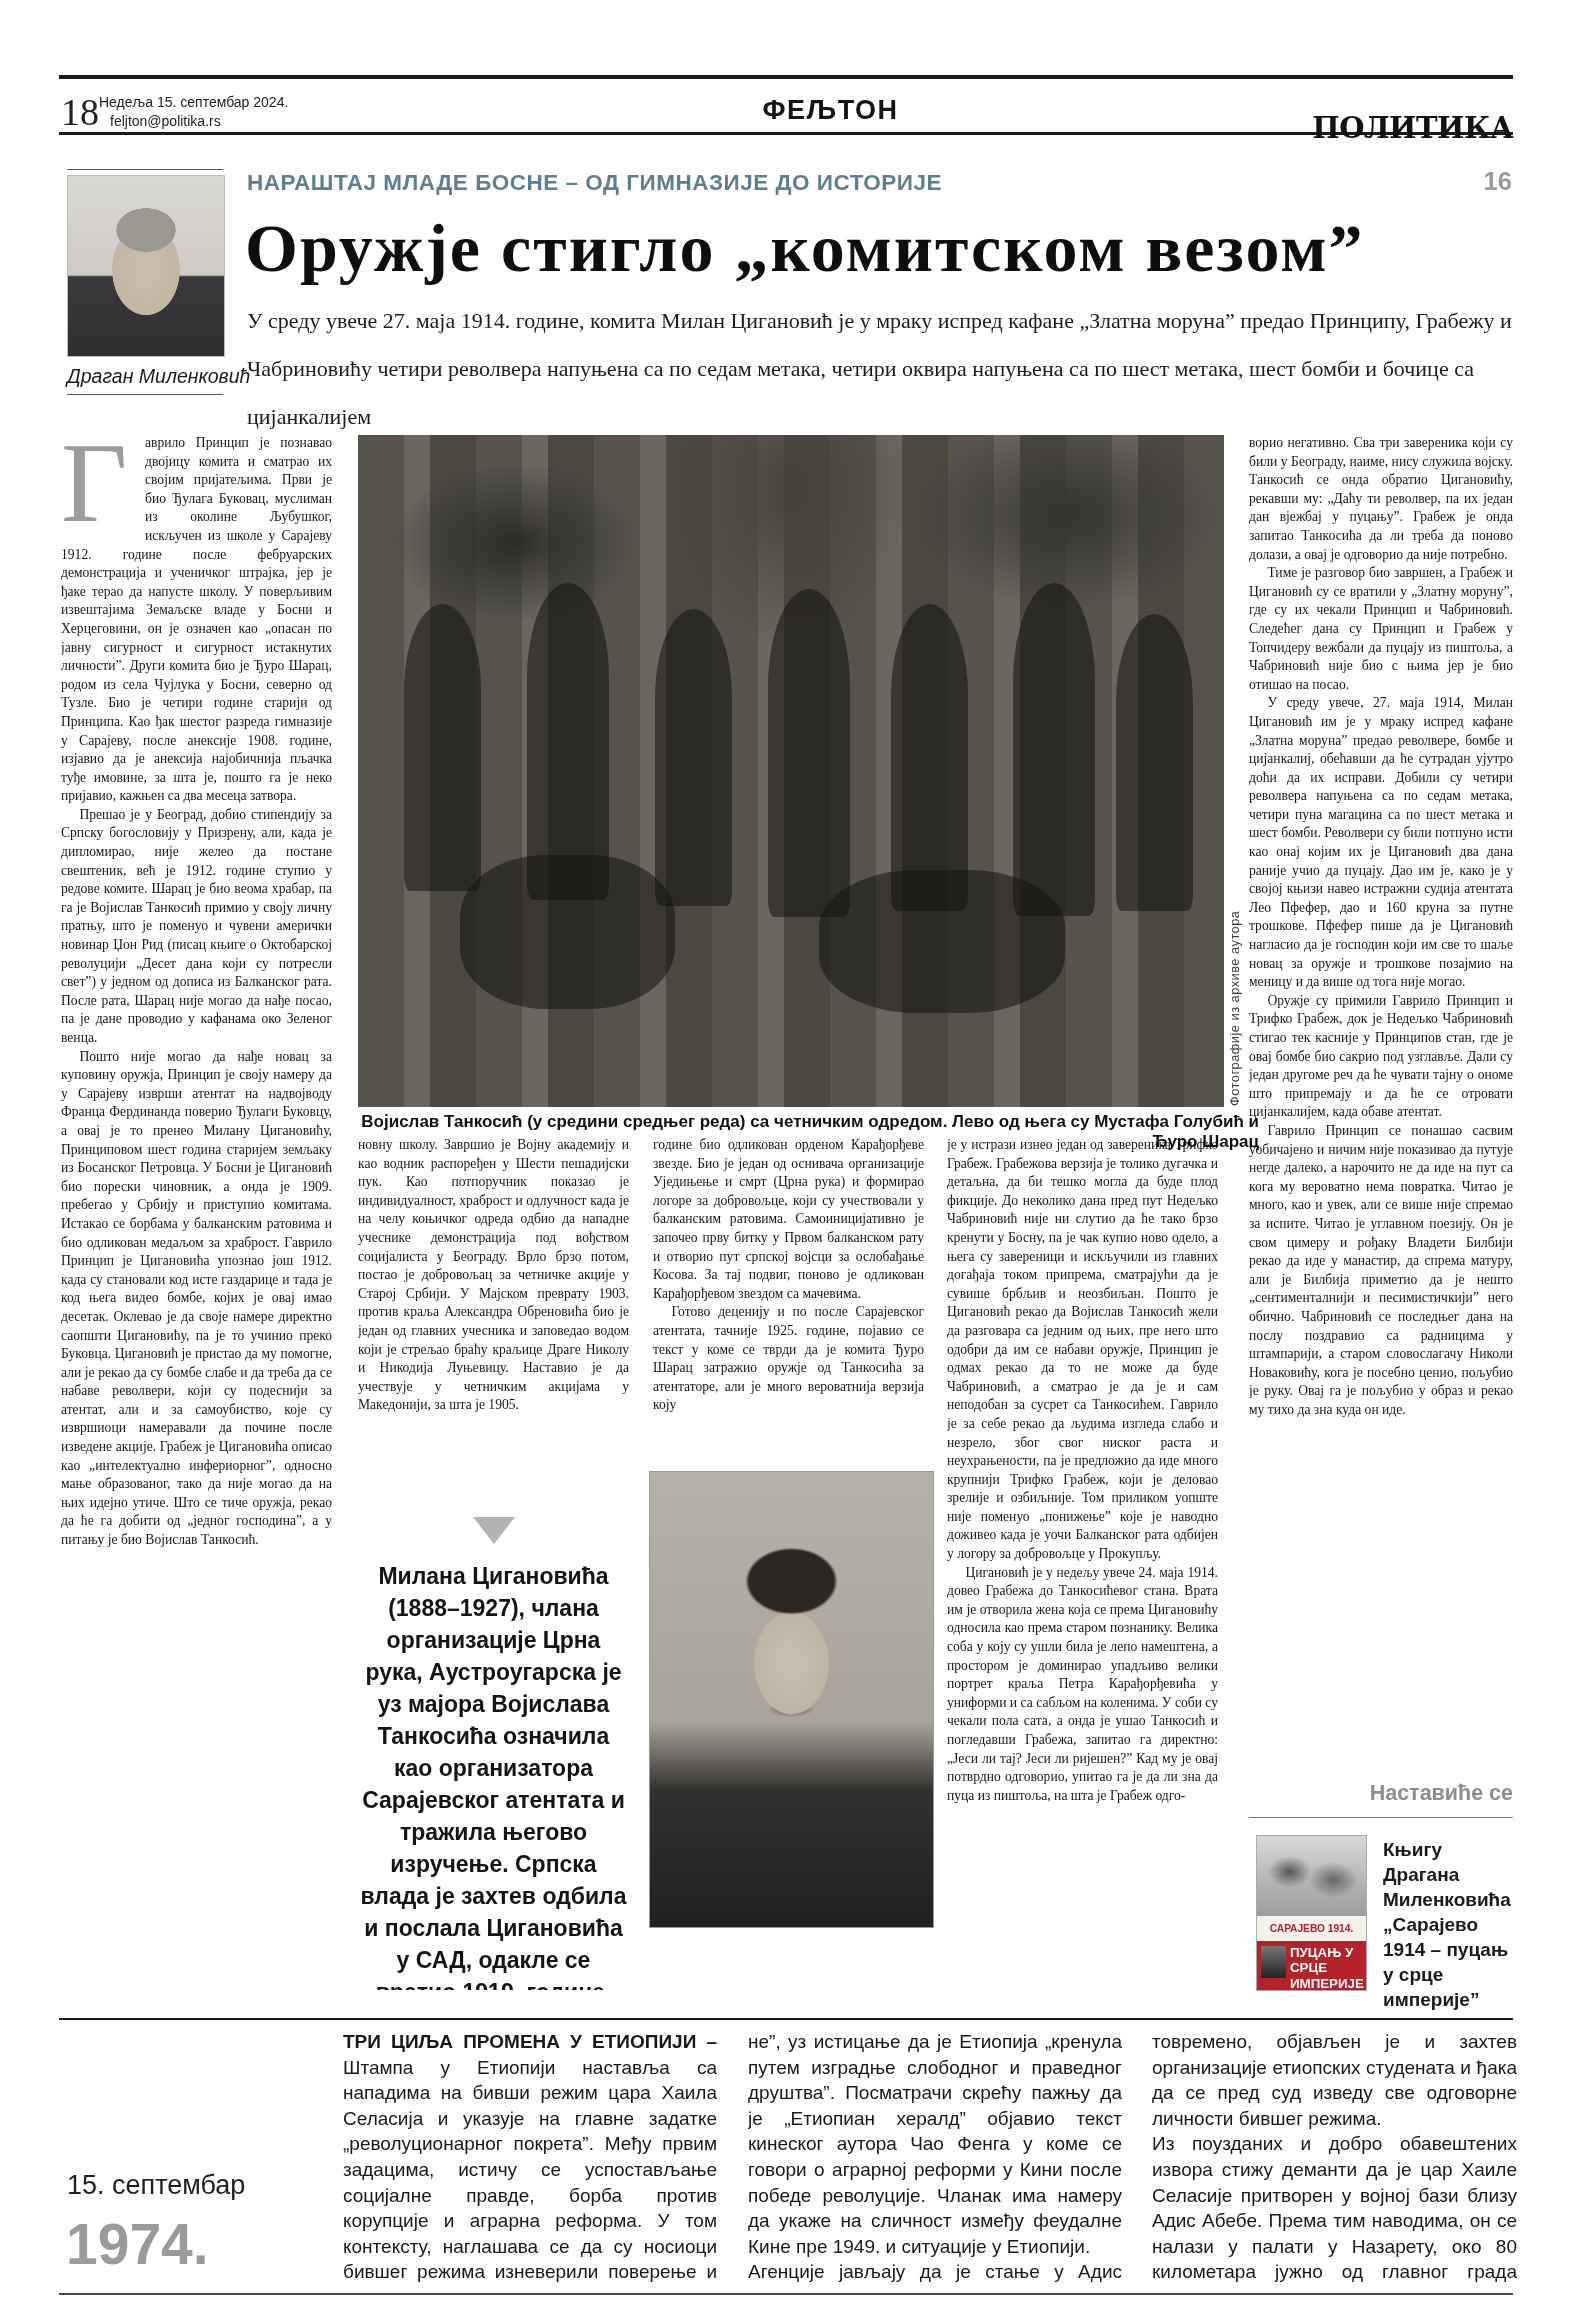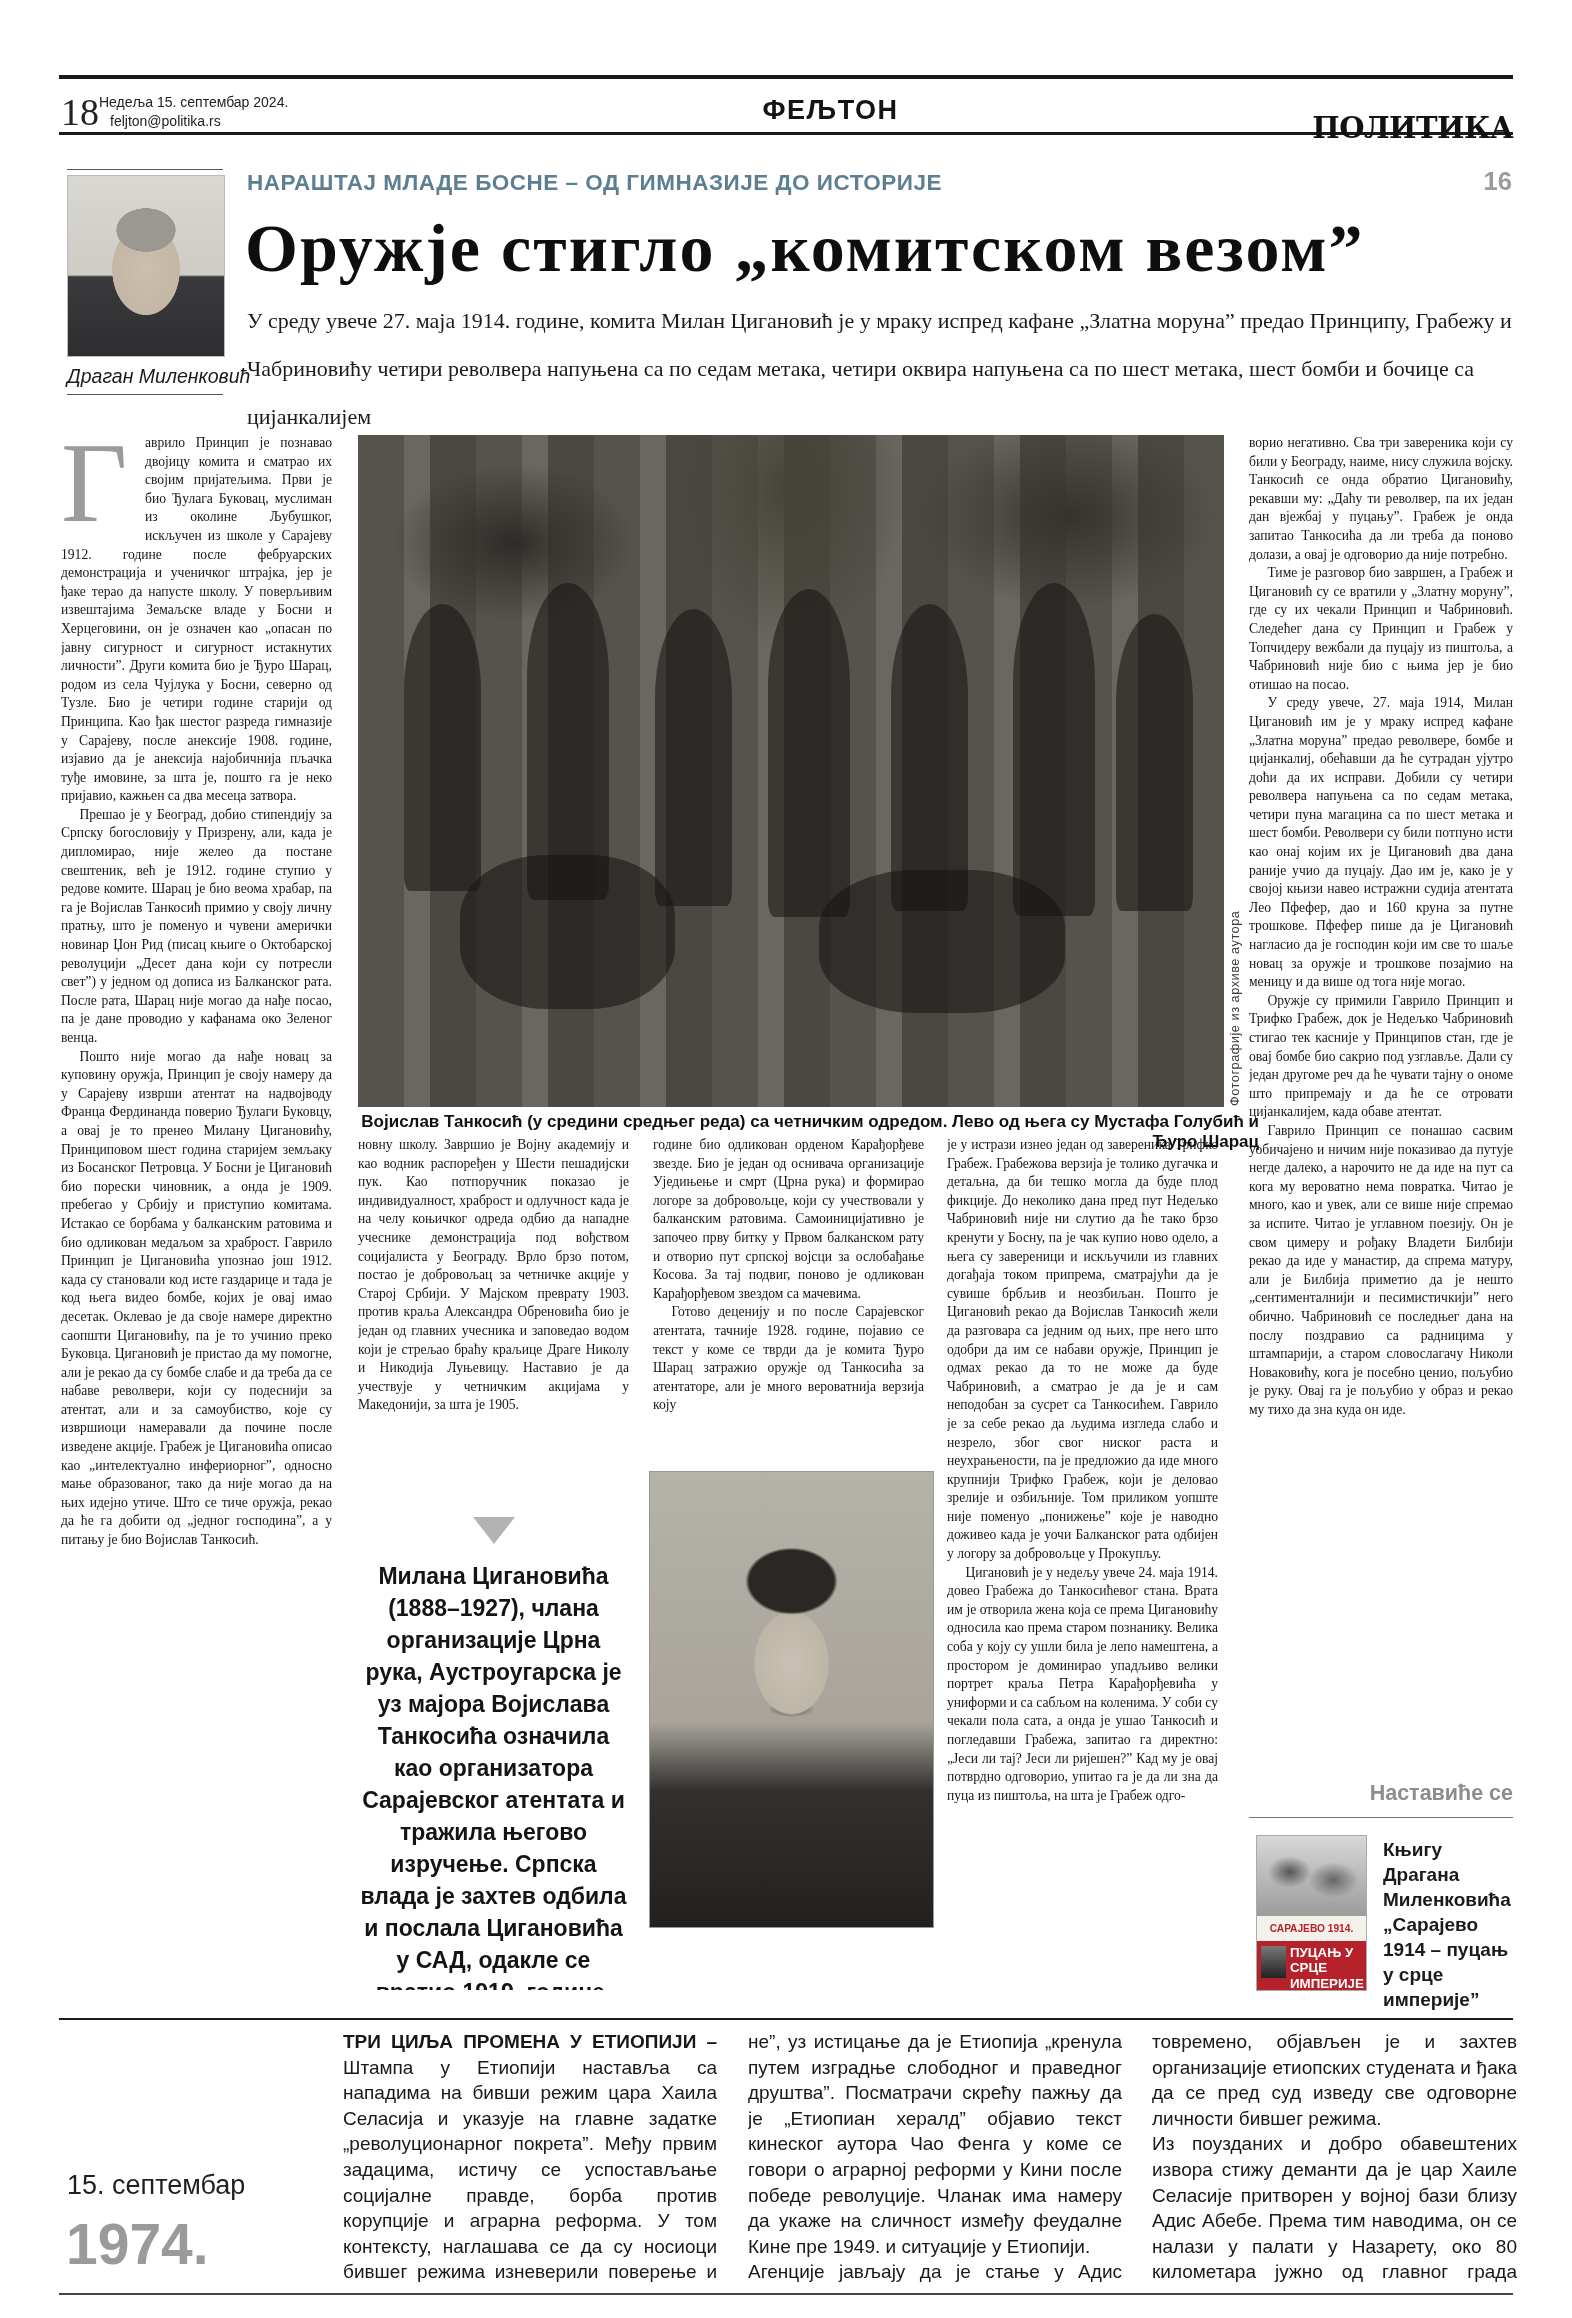--- a/index.html
+++ b/index.html
@@ -130,21 +130,21 @@
         <p>новну школу. Завршио је Војну академију и као водник распоређен у Шести пешадијски пук. Као потпоручник показао је индивидуалност, храброст и одлучност када је на челу коњичког одреда одбио да нападне учеснике демонстрација под вођством социјалиста у Београду. Врло брзо потом, постао је добровољац за четничке акције у Старој Србији. У Мајском преврату 1903. против краља Александра Обреновића био је један од главних учесника и заповедао водом који је стрељао браћу краљице Драге Николу и Никодија Луњевицу. Наставио је да учествује у четничким акцијама у Македонији, за шта је 1905.</p>
       </div>
   </div>
 
   <div class="abs pq-triangle" style="left:473px;top:1517px;"></div>
   <div class="abs pullquote" style="left:358px;top:1560px;width:271px;height:430px;overflow:hidden;">Милана Цигановића (1888–1927), члана организације Црна рука, Аустроугарска је уз мајора Војислава Танкосића означила као организатора Сарајевског атентата и тражила његово изручење. Српска влада је захтев одбила и послала Цигановића у САД, одакле се вратио 1919. године. До краја живота се бавио пољопривредом</div>
 
   <div class="abs bodycol" style="left:653px;top:1136px;width:271px;height:322px;">
     <div>
         <p>године био одликован орденом Карађорђеве звезде. Био је један од оснивача организације Уједињење и смрт (Црна рука) и формирао логоре за добровољце, који су учествовали у балканским ратовима. Самоиницијативно је започео прву битку у Првом балканском рату и отворио пут српској војсци за ослобађање Косова. За тај подвиг, поново је одликован Карађорђевом звездом са мачевима.</p>
-        <p>Готово деценију и по после Сарајевског атентата, тачније 1928. године, појавио се текст у коме се тврди да је комита Ђуро Шарац затражио оружје од Танкосића за атентаторе, али је много вероватнија верзија коју</p>
+        <p>Готово деценију и по после Сарајевског атентата, тачније 1925. године, појавио се текст у коме се тврди да је комита Ђуро Шарац затражио оружје од Танкосића за атентаторе, али је много вероватнија верзија коју</p>
       </div>
   </div>
   <div class="abs portrait-photo" style="left:649px;top:1471px;width:283px;height:455px;"></div>
 
   <div class="abs bodycol" style="left:947px;top:1136px;width:271px;height:860px;">
     <div>
         <p>је у истрази изнео један од завереника Трифко Грабеж. Грабежова верзија је толико дугачка и детаљна, да би тешко могла да буде плод фикције. До неколико дана пред пут Недељко Чабриновић није ни слутио да ће тако брзо кренути у Босну, па је чак купио ново одело, а њега су завереници и искључили из главних догађаја током припрема, сматрајући да је сувише брбљив и неозбиљан. Пошто је Цигановић рекао да Војислав Танкосић жели да разговара са једним од њих, пре него што одобри да им се набави оружје, Принцип је одмах рекао да то не може да буде Чабриновић, а сматрао је да је и сам неподобан за сусрет са Танкосићем. Гаврило је за себе рекао да људима изгледа слабо и незрело, због свог ниског раста и неухрањености, па је предложио да иде много крупнији Трифко Грабеж, који је деловао зрелије и озбиљније. Том приликом уопште није поменуо „понижење” које је наводно доживео када је уочи Балканског рата одбијен у логору за добровољце у Прокупљу.</p>
         <p>Цигановић је у недељу увече 24. маја 1914. довео Грабежа до Танкосићевог стана. Врата им је отворила жена која се према Цигановићу односила као према старом познанику. Велика соба у коју су ушли била је лепо намештена, а простором је доминирао упадљиво велики портрет краља Петра Карађорђевића у униформи и са сабљом на коленима. У соби су чекали пола сата, а онда је ушао Танкосић и погледавши Грабежа, запитао га директно: „Јеси ли тај? Јеси ли ријешен?” Кад му је овај потврдно одговорио, упитао га је да ли зна да пуца из пиштоља, на шта је Грабеж одго-</p>
       </div>
   </div>

